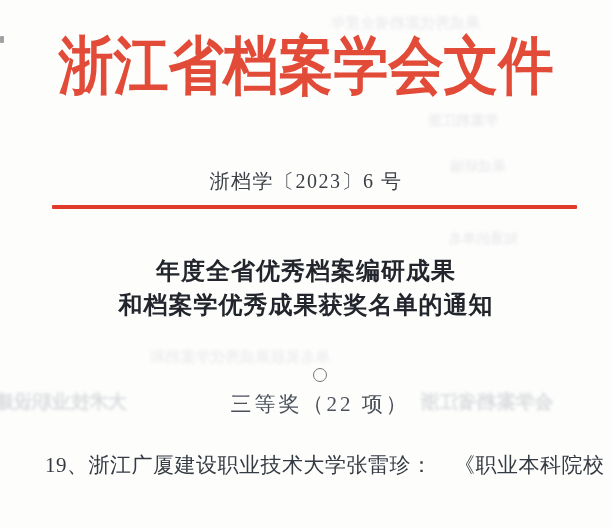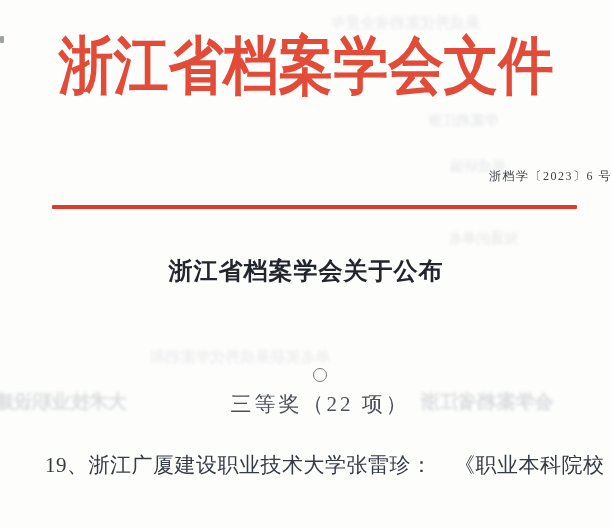--- a/index.html
+++ b/index.html
@@ -15,21 +15,21 @@
   
   .masthead{
     position:absolute;top:30px;left:0;width:612px;height:72px;
     line-height:72px;text-align:center;
     font-size:55px;font-weight:bold;color:#e14b38;
     letter-spacing:0px;transform:scaleY(1.14);transform-origin:center;
     white-space:nowrap;
   }
   .doc-number{
     position:absolute;top:168px;left:0;width:612px;
-    text-align:right;font-size:12px;color:#3c4046;letter-spacing:1.5px;
+    text-align:center;font-size:20px;color:#3c4046;letter-spacing:1.5px;
   }
   .red-rule{
     position:absolute;top:205px;left:52px;width:525px;height:4px;
     background:#e03a2a;border-radius:1px;
   }
   
   .notice-title{
     position:absolute;top:254px;left:0;width:612px;
     text-align:center;font-weight:bold;color:#22252b;
     font-size:24px;line-height:34px;letter-spacing:1px;
@@ -83,21 +83,22 @@
   <div class="ghost g-head-right">会学案档省江浙</div>
   <div class="speck"></div>
 
   <div class="masthead">浙江省档案学会文件</div>
 
   <div class="doc-number">浙档学〔2023〕6 号</div>
 
   <div class="red-rule"></div>
 
   <div class="notice-title">
-    <div>浙江省档案学会关于公布</div>
+    <div>年度全省优秀档案编研成果</div>
+    <div>和档案学优秀成果获奖名单的通知</div>
   </div>
 
   <div class="sep-circle"></div>
 
   <div class="section-heading">三等奖（22 项）</div>
 
   <div class="entry">
     <div class="line1">19、浙江广厦建设职业技术大学张雷珍：　《职业本科院校</div>
   </div>
 

